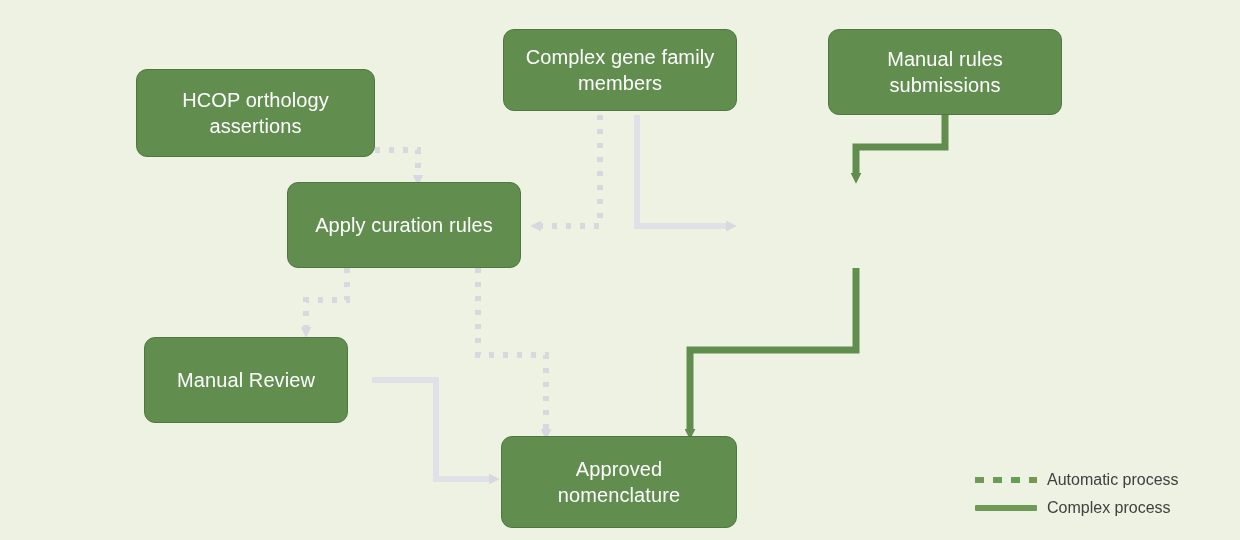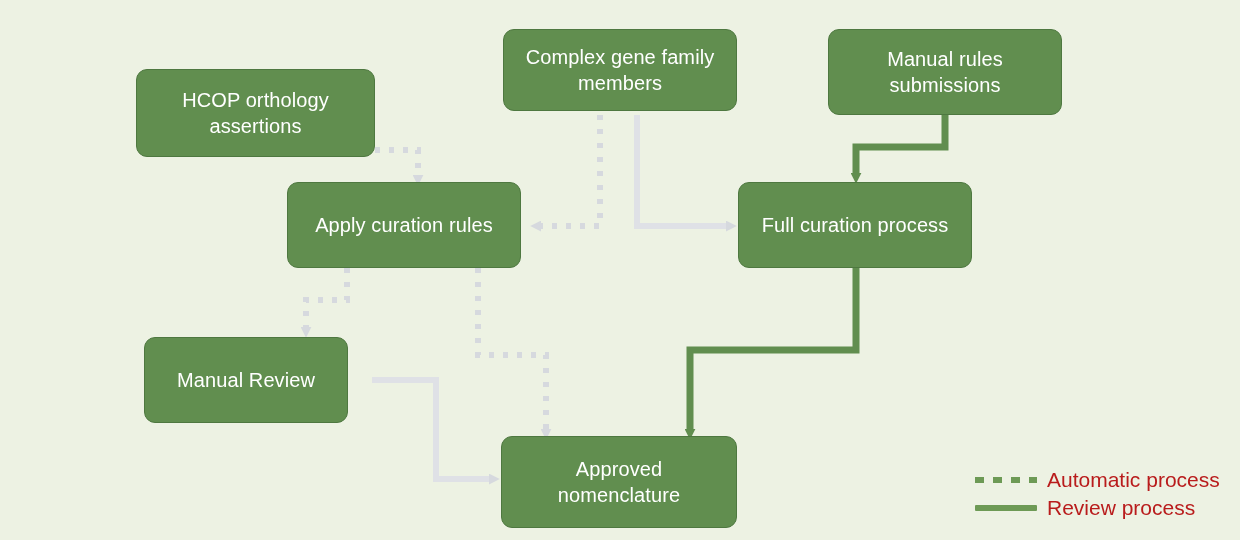--- a/index.html
+++ b/index.html
@@ -70,22 +70,22 @@
     background-size: 18px 6px;
     background-repeat: repeat-x;
     height: 7px;
   }
   .swatch-solid {
     background: #6d9a55;
     height: 6px;
     border-radius: 1px;
   }
   .legend-text {
-    font-size: 21px;
-    color: #b91c1c;
+    font-size: 16px;
+    color: #404040;
     white-space: nowrap;
   }
 </style>
 </head>
 <body>
 
 <div id="stage">
 
   <svg id="edges" viewBox="0 0 1240 540" width="1240" height="540">
     <defs>
@@ -126,37 +126,34 @@
 
   <div class="node" style="left:828px; top:29px; width:234px; height:86px;">
     <span class="node-label">Manual rules
 submissions</span>
   </div>
 
   <div class="node" style="left:287px; top:182px; width:234px; height:86px;">
     <span class="node-label">Apply curation rules</span>
   </div>
 
-  <div class="node" style="left:738px; top:182px; width:234px; height:86px;">
-    <span class="node-label">Full curation process</span>
-  </div>
 
   <div class="node" style="left:144px; top:337px; width:204px; height:86px;">
     <span class="node-label">Manual Review</span>
   </div>
 
   <div class="node" style="left:501px; top:436px; width:236px; height:92px;">
     <span class="node-label">Approved
 nomenclature</span>
   </div>
 
   <div id="legend">
     <div class="legend-row">
       <span class="swatch swatch-dotted"></span>
       <span class="legend-text">Automatic process</span>
     </div>
     <div class="legend-row">
       <span class="swatch swatch-solid"></span>
-      <span class="legend-text">Review process</span>
+      <span class="legend-text">Complex process</span>
     </div>
   </div>
 
 </div>
 
 </body></html>

